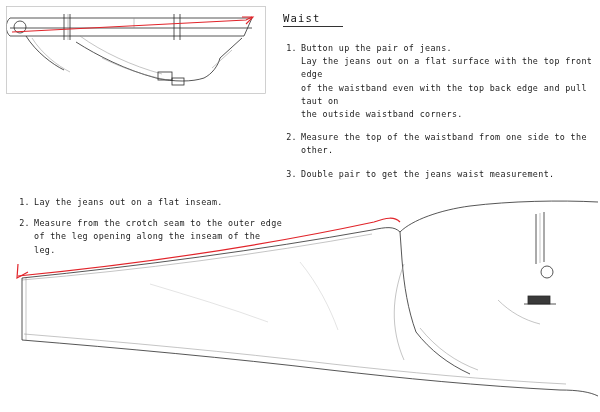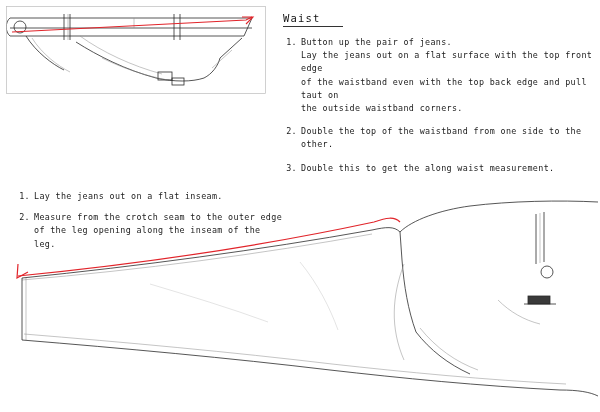--- a/index.html
+++ b/index.html
@@ -64,20 +64,21 @@
   .steps li .num {
     position: absolute;
     left: 0;
     top: 0;
     width: 14px;
     text-align: right;
   }
   .steps li .txt {
     display: block;
     white-space: pre-line;
+    margin-top: 6px;
   }
   #waist-steps {
     left: 283px;
     top: 36px;
     width: 310px;
   }
   #inseam-steps {
     left: 16px;
     top: 190px;
     width: 270px;
@@ -199,25 +200,25 @@
   <ol class="steps" id="waist-steps">
     <li>
       <span class="num">1.</span>
       <span class="txt">Button up the pair of jeans.
 Lay the jeans out on a flat surface with the top front edge
 of the waistband even with the top back edge and pull taut on
 the outside waistband corners.</span>
     </li>
     <li>
       <span class="num">2.</span>
-      <span class="txt">Double the top of the waistband from one side to the other.</span>
+      <span class="txt">Measure the top of the waistband from one side to the other.</span>
     </li>
     <li>
       <span class="num">3.</span>
-      <span class="txt">Double this to get the along waist measurement.</span>
+      <span class="txt">Double pair to get the jeans waist measurement.</span>
     </li>
   </ol>
 
 
   <ol class="steps" id="inseam-steps">
     <li>
       <span class="num">1.</span>
       <span class="txt">Lay the jeans out on a flat inseam.</span>
     </li>
     <li>

